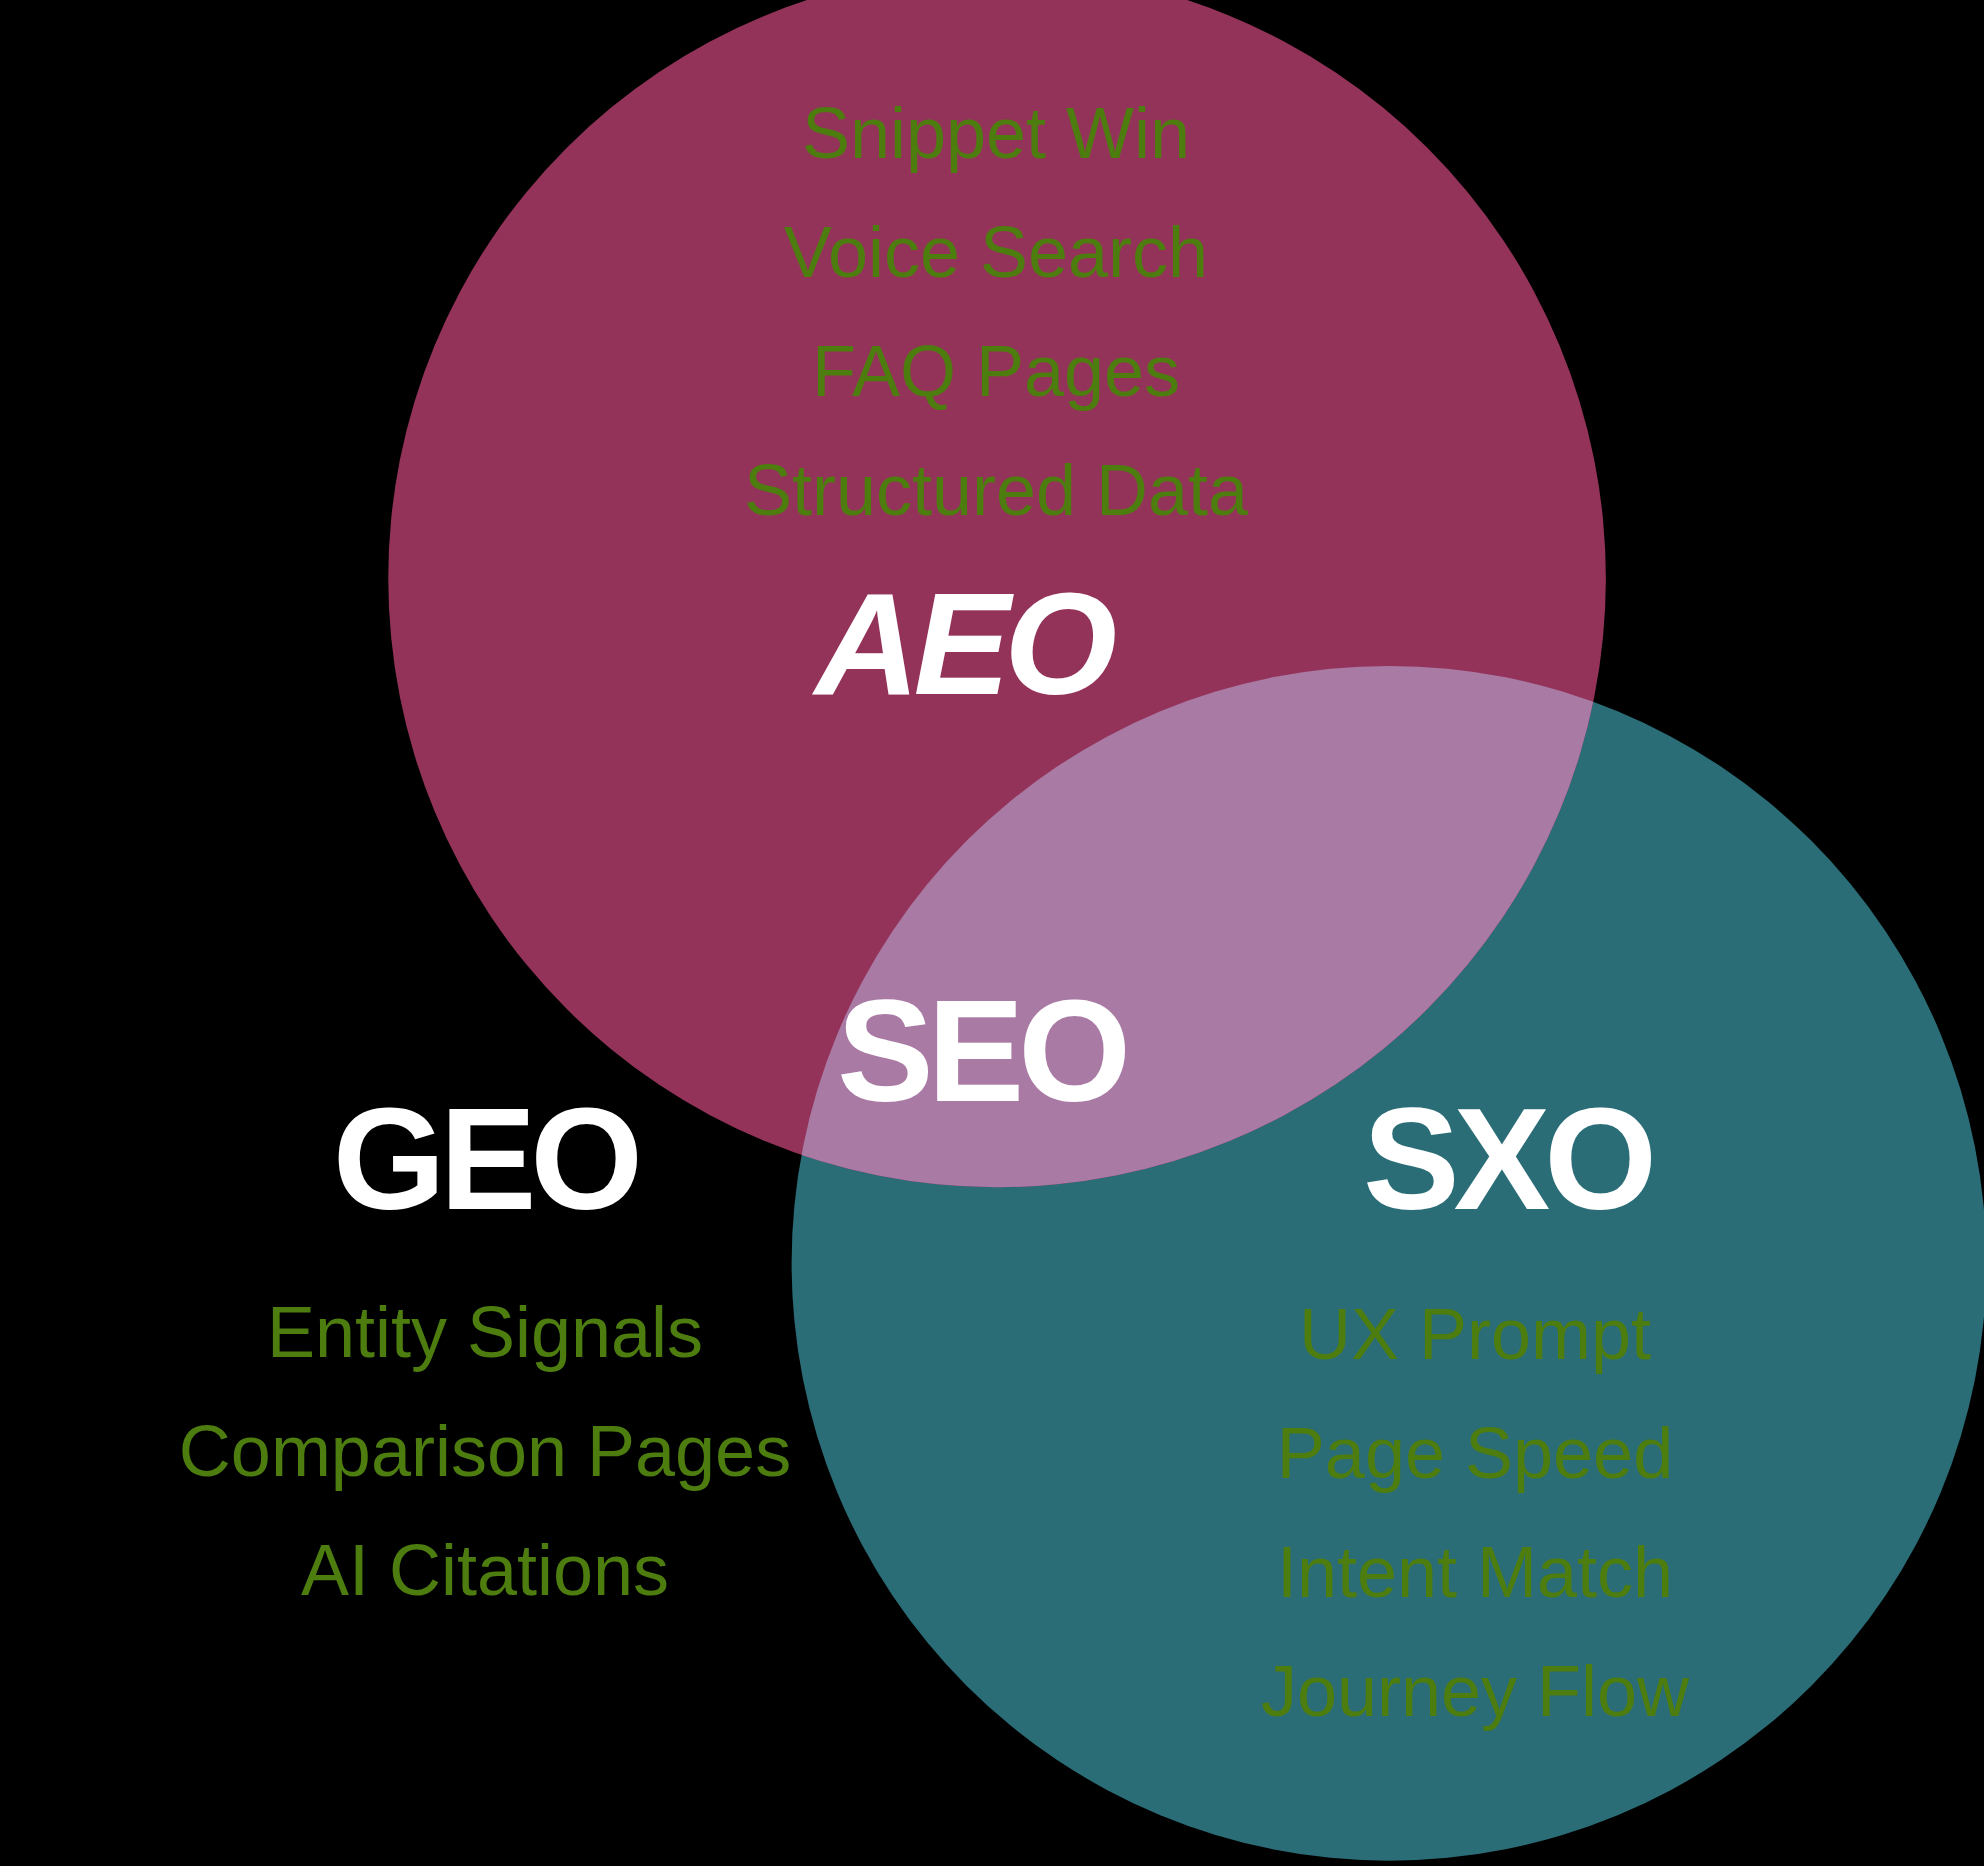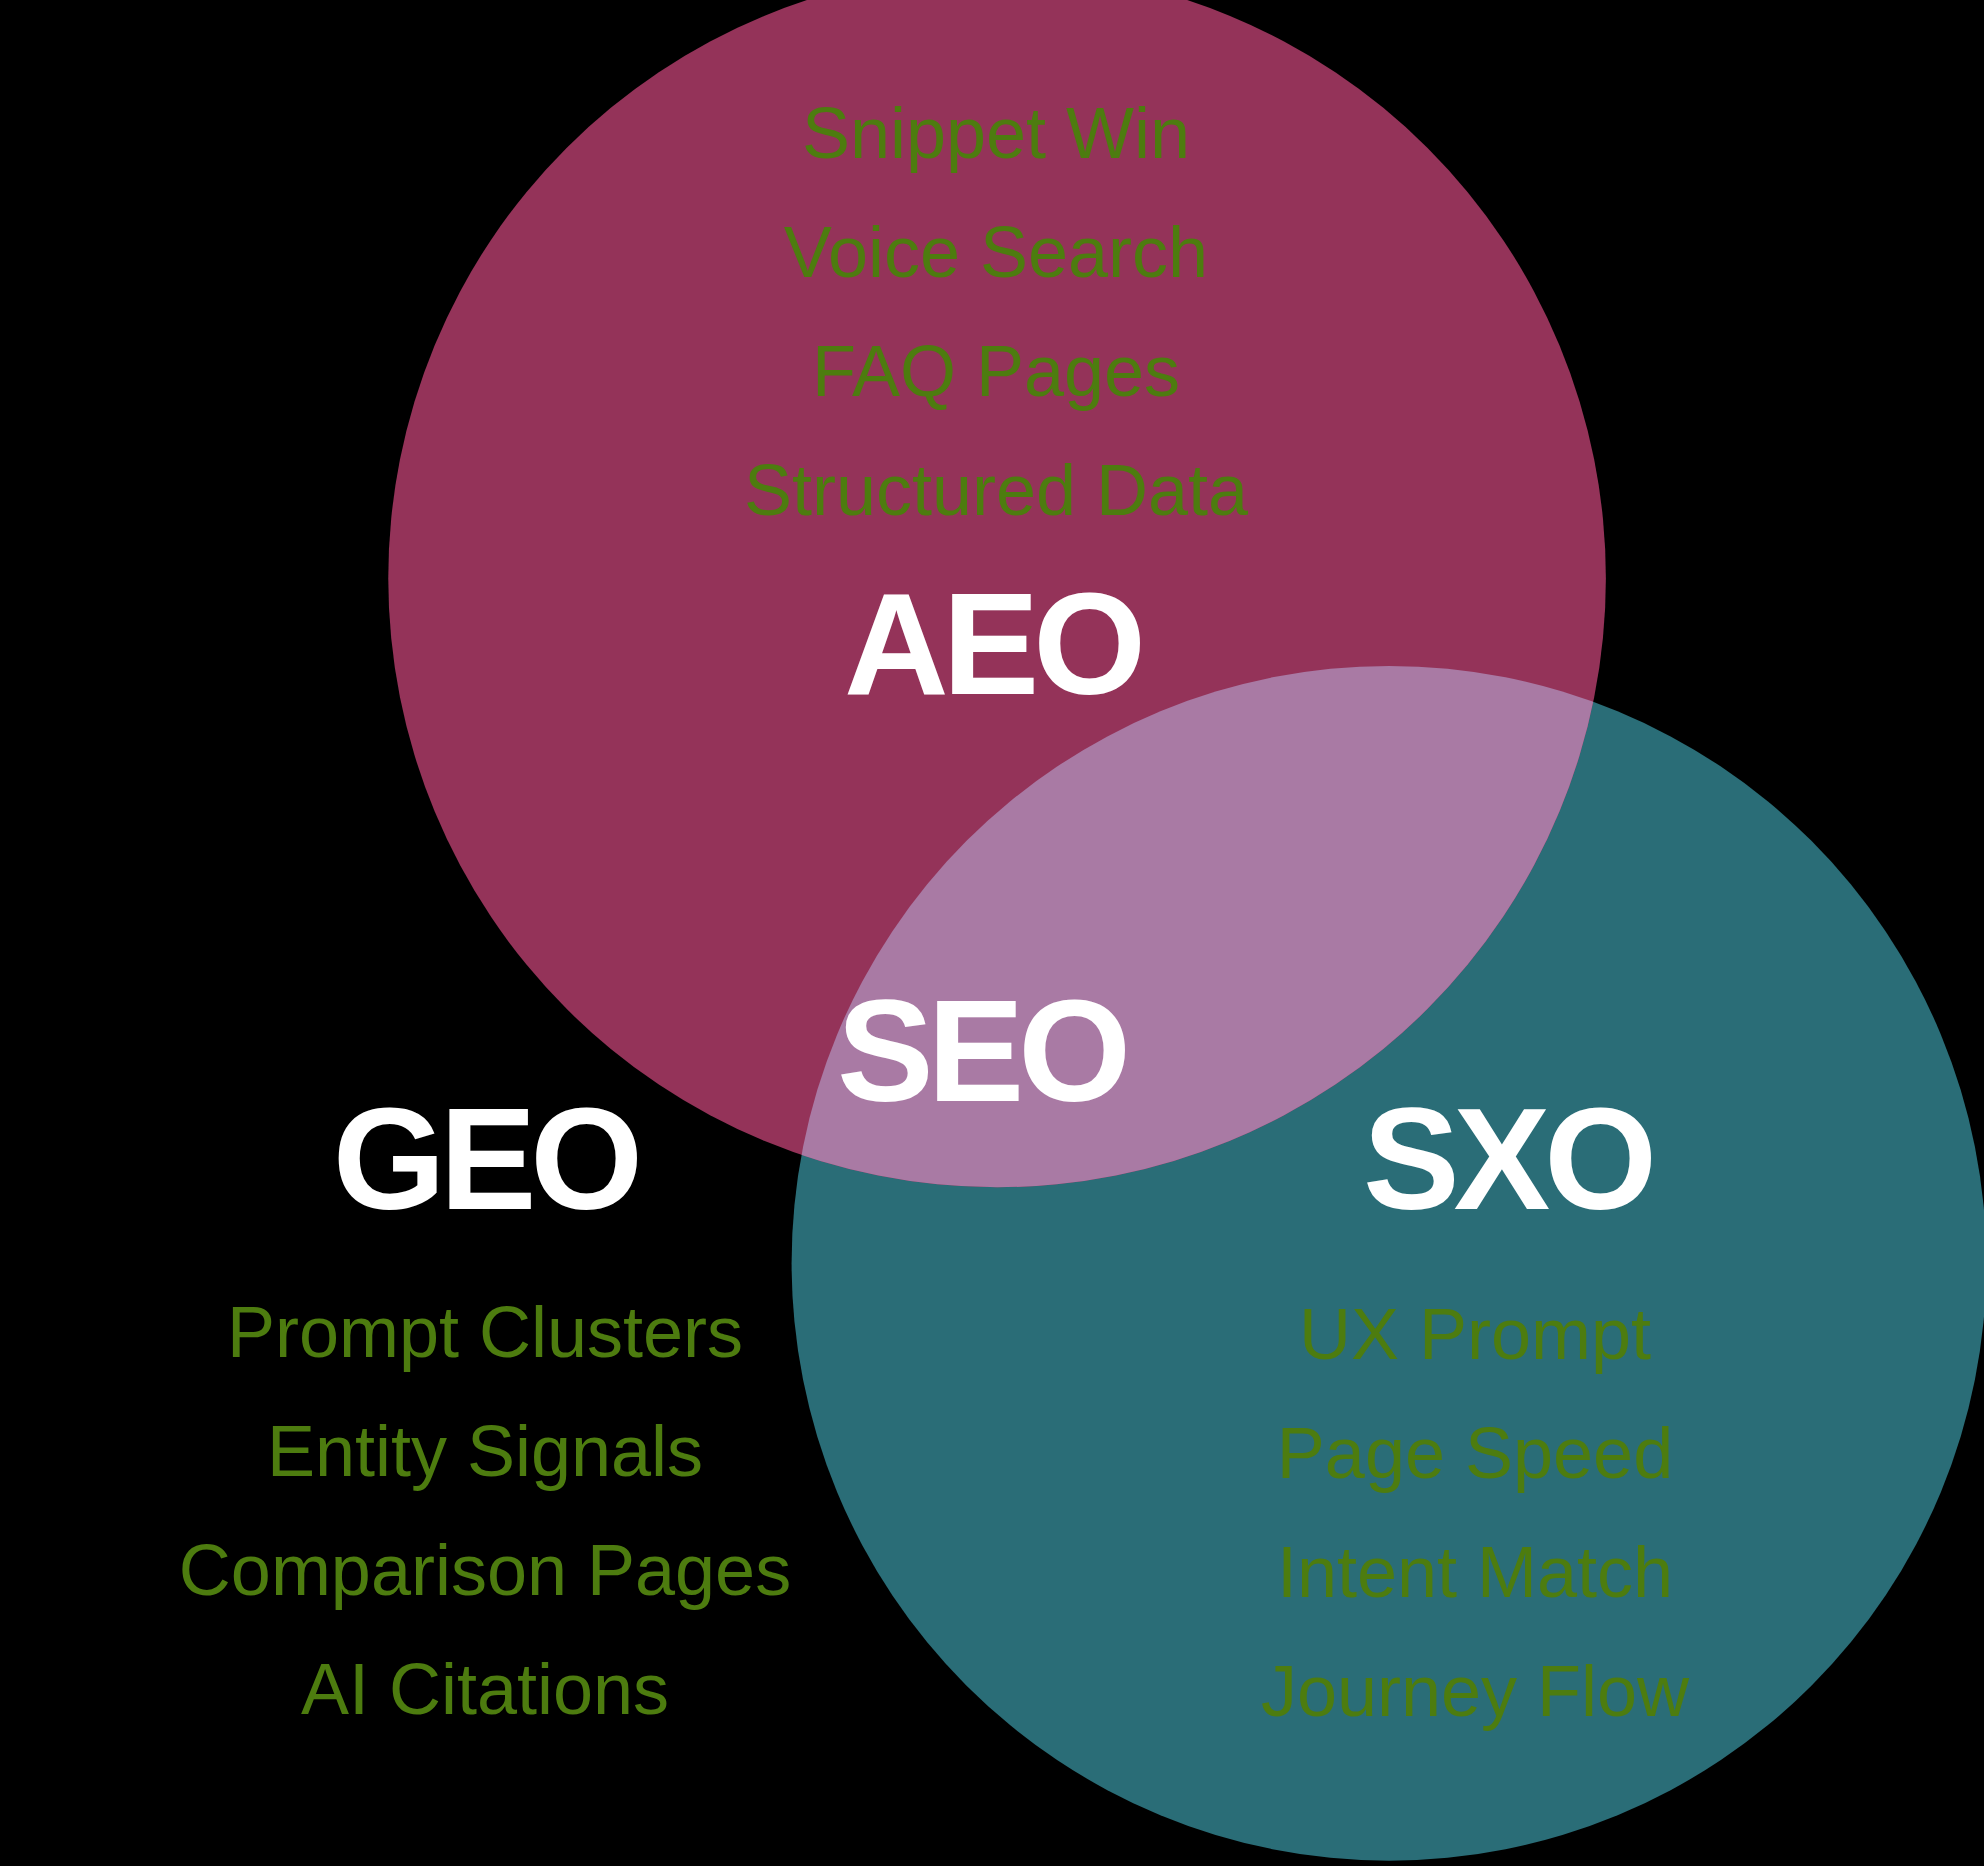--- a/index.html
+++ b/index.html
@@ -26,21 +26,21 @@
   .label {
     position: absolute;
     transform: translateX(-50%);
     font-size: 145px;
     font-weight: 700;
     line-height: 145px;
     letter-spacing: -6px;
     white-space: nowrap;
     color: #ffffff;
   }
-  .label-aeo { left: 992px; top: 572px; }
+  .label-aeo { left: 963px; top: 572px; font-style: italic; }
   .label-seo { left: 981px; top: 979px; }
   .label-geo { left: 485px;  top: 1087px; }
   .label-sxo { left: 1475px; top: 1087px; margin-left: 32px; }
 
   .list {
     position: absolute;
     transform: translateX(-50%);
     text-align: center;
     font-size: 72px;
     font-weight: 400;
@@ -74,21 +74,20 @@
     <div class="item">FAQ Pages</div>
     <div class="item">Structured Data</div>
   </div>
 
   <div class="label label-aeo">AEO</div>
   <div class="label label-seo">SEO</div>
   <div class="label label-geo">GEO</div>
   <div class="label label-sxo">SXO</div>
 
   <div class="list list-geo">
-    <div class="item">Prompt Clusters</div>
     <div class="item">Entity Signals</div>
     <div class="item">Comparison Pages</div>
     <div class="item">AI Citations</div>
   </div>
 
   <div class="list list-sxo">
     <div class="item">UX Prompt</div>
     <div class="item">Page Speed</div>
     <div class="item">Intent Match</div>
     <div class="item">Journey Flow</div>

